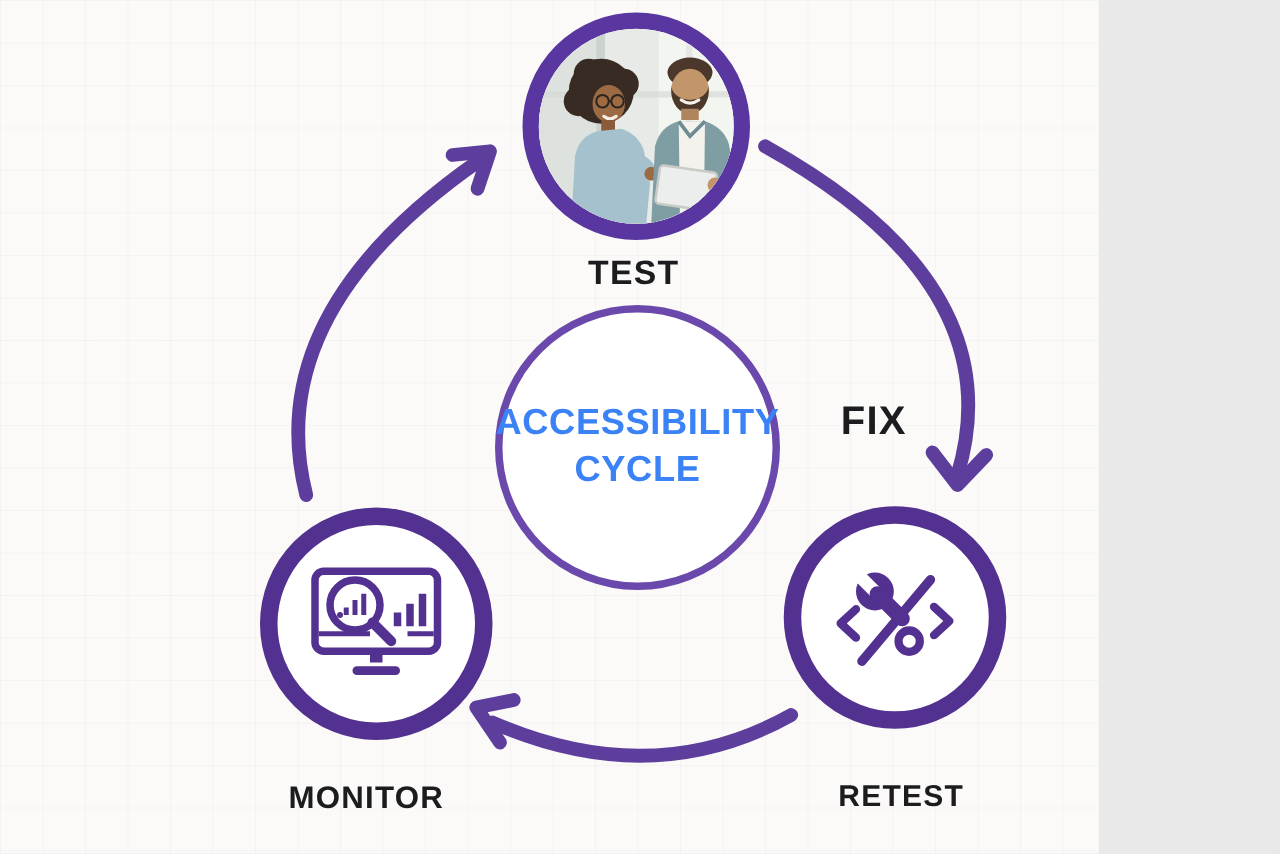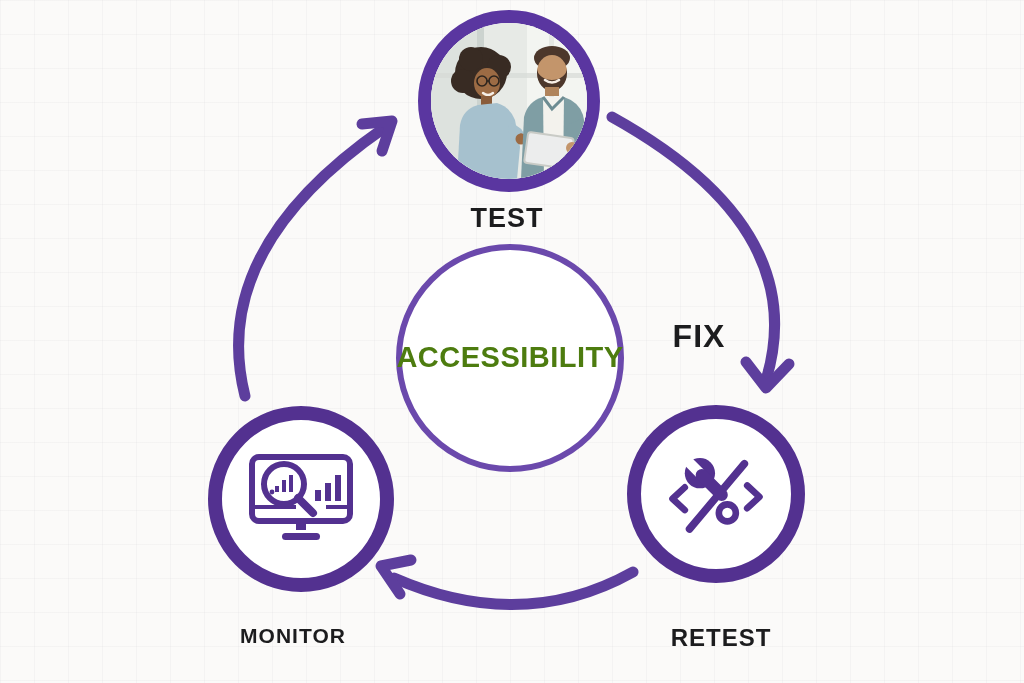--- a/index.html
+++ b/index.html
@@ -1,17 +1,17 @@
 <!DOCTYPE html>
 <html><head>
 <meta charset="utf-8">
 <style>
   html,body{margin:0;padding:0;background:#e9e9e9;}
   .stage{
-    position:relative;width:1024px;height:683px;overflow:hidden;
+    position:relative;width:879px;height:683px;overflow:hidden;
     background-color:#fbfaf9;
     background-image:
       linear-gradient(rgba(160,160,170,0.07) 1px, transparent 1px),
       linear-gradient(90deg, rgba(160,160,170,0.07) 1px, transparent 1px);
     background-size:34px 34px;
     font-family:"Liberation Sans", sans-serif;
   }
   .arrows{position:absolute;left:0;top:0;pointer-events:none;}
   .node{
     position:absolute;box-sizing:border-box;border-radius:50%;
@@ -21,29 +21,29 @@
   .node-retest{left:627px;top:405px;width:178px;height:178px;border:14px solid #533190;}
   .node-monitor{left:208px;top:406px;width:186px;height:186px;border:14px solid #533190;}
   .node-test svg{width:100%;height:100%;display:block;}
   .center-circle{
     position:absolute;left:396px;top:244px;width:228px;height:228px;
     box-sizing:border-box;border:6px solid #6b49ac;border-radius:50%;
     background:#fff;display:flex;flex-direction:column;align-items:center;justify-content:center;
     text-align:center;
   }
   .center-circle .line{
-    font-size:29px;font-weight:700;color:#4d7c0f;letter-spacing:0.5px;line-height:1.3;
+    font-size:29px;font-weight:700;color:#3b82f6;letter-spacing:0.5px;line-height:1.3;
   }
   .dlabel{
     position:absolute;transform:translateX(-50%);
     font-weight:700;color:#1c1c1e;letter-spacing:1px;white-space:nowrap;
   }
   .lbl-test{left:507px;top:203px;font-size:27px;}
   .lbl-fix{left:699px;top:318px;font-size:32px;}
-  .lbl-monitor{left:293px;top:624px;font-size:21px;}
+  .lbl-monitor{left:293px;top:624px;font-size:25px;}
   .lbl-retest{left:721px;top:624px;font-size:24px;}
   .icon-svg{display:block;}
 </style>
 </head>
 <body>
 
 <div class="stage">
 
   <svg class="arrows" width="1024" height="683" viewBox="0 0 1024 683">
     <g fill="none" stroke="#5d3e9d" stroke-width="11" stroke-linecap="round" stroke-linejoin="round">
@@ -97,20 +97,21 @@
       <rect x="95" y="112" width="46" height="31" rx="3" fill="#eceded" stroke="#c9cbc6" stroke-width="2" transform="rotate(8 118 127)"></rect>
       <circle cx="141" cy="125" r="6" fill="#c3956b"></circle>
     </svg>
   </div>
   <div class="dlabel lbl-test">TEST</div>
 
   <div class="dlabel lbl-fix">FIX</div>
 
   <div class="center-circle">
     <div class="line">ACCESSIBILITY</div>
+    <div class="line">CYCLE</div>
   </div>
 
   <div class="node node-retest">
     <svg class="icon-svg" width="104" height="104" viewBox="0 0 110 110">
       <g stroke="#533190" fill="none" stroke-linecap="round" stroke-linejoin="round">
         <polyline points="22,48 9,60 22,72" stroke-width="7"></polyline>
         <polyline points="88,46 101,58 88,70" stroke-width="7"></polyline>
         <line x1="27" y1="92" x2="85" y2="23" stroke-width="8"></line>
         <circle cx="67" cy="75" r="9" stroke-width="7"></circle>
       </g>

